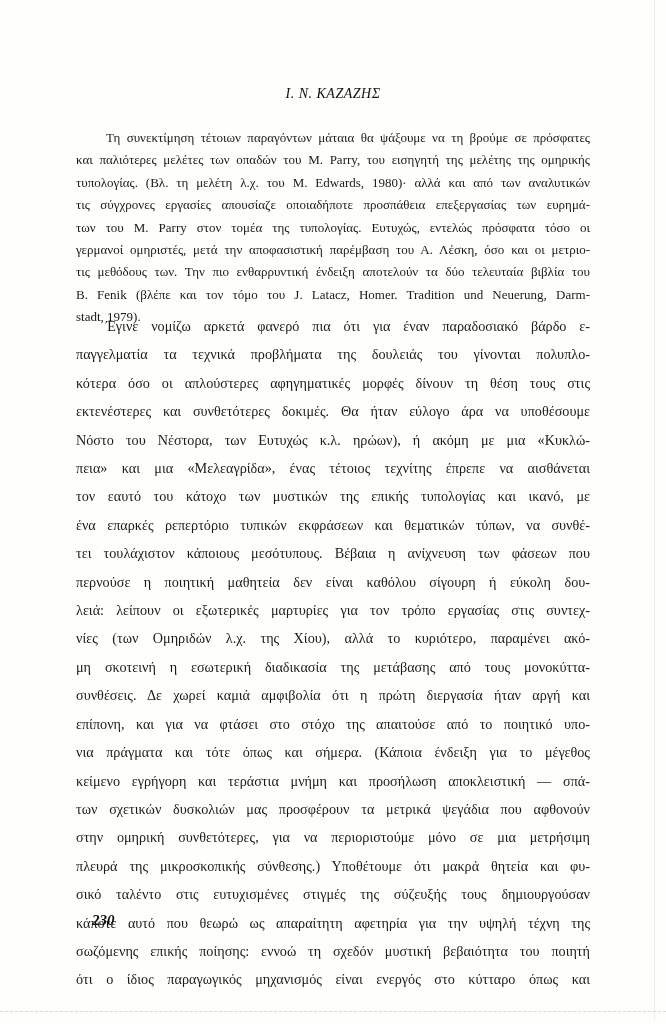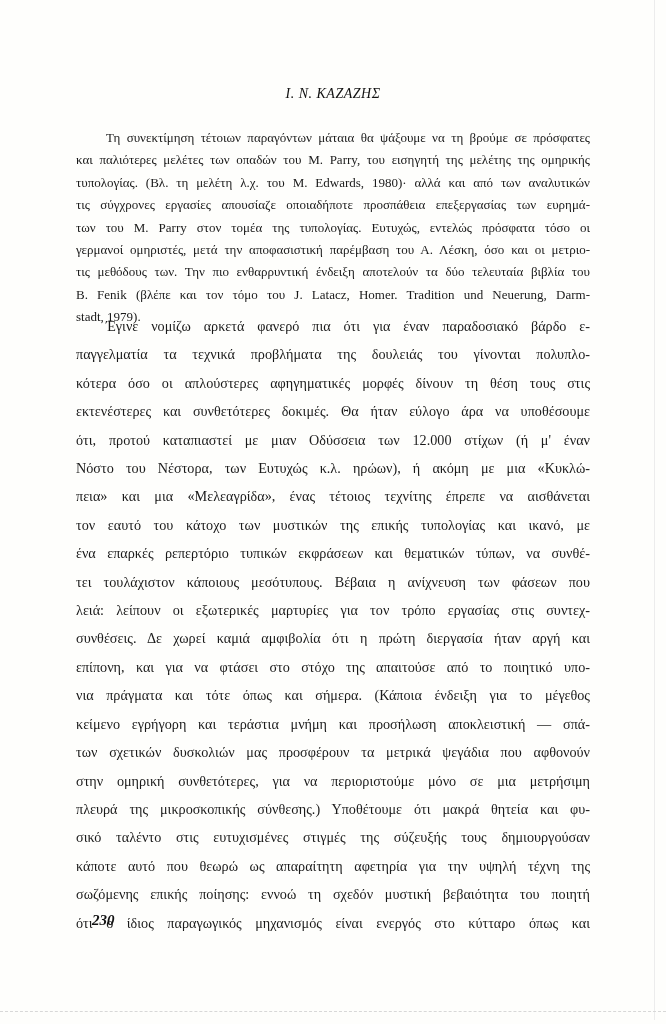--- a/index.html
+++ b/index.html
@@ -103,27 +103,29 @@
       <span class="line">τις μεθόδους των. Την πιο ενθαρρυντική ένδειξη αποτελούν τα δύο τελευταία βιβλία του</span>
       <span class="line">B. Fenik (βλέπε και τον τόμο του J. Latacz, Homer. Tradition und Neuerung, Darm-</span>
       <span class="line last">stadt, 1979).</span>
     </div>
 
   <div class="block body-text" id="bodytext">
       <span class="line first">Έγινε νομίζω αρκετά φανερό πια ότι για έναν παραδοσιακό βάρδο ε-</span>
       <span class="line">παγγελματία τα τεχνικά προβλήματα της δουλειάς του γίνονται πολυπλο-</span>
       <span class="line">κότερα όσο οι απλούστερες αφηγηματικές μορφές δίνουν τη θέση τους στις</span>
       <span class="line">εκτενέστερες και συνθετότερες δοκιμές. Θα ήταν εύλογο άρα να υποθέσουμε</span>
-      <span class="line">ότι, προτού καταπιαστεί με μιαν Οδύσσεια των 12.000 στίχων (ή μ' έναν</span>
       <span class="line">Νόστο του Νέστορα, των Ευτυχώς κ.λ. ηρώων), ή ακόμη με μια «Κυκλώ-</span>
       <span class="line">πεια» και μια «Μελεαγρίδα», ένας τέτοιος τεχνίτης έπρεπε να αισθάνεται</span>
       <span class="line">τον εαυτό του κάτοχο των μυστικών της επικής τυπολογίας και ικανό, με</span>
       <span class="line">ένα επαρκές ρεπερτόριο τυπικών εκφράσεων και θεματικών τύπων, να συνθέ-</span>
       <span class="line">τει τουλάχιστον κάποιους μεσότυπους. Βέβαια η ανίχνευση των φάσεων που</span>
+      <span class="line">περνούσε η ποιητική μαθητεία δεν είναι καθόλου σίγουρη ή εύκολη δου-</span>
       <span class="line">λειά: λείπουν οι εξωτερικές μαρτυρίες για τον τρόπο εργασίας στις συντεχ-</span>
+      <span class="line">νίες (των Ομηριδών λ.χ. της Χίου), αλλά το κυριότερο, παραμένει ακό-</span>
+      <span class="line">μη σκοτεινή η εσωτερική διαδικασία της μετάβασης από τους μονοκύττα-</span>
       <span class="line">συνθέσεις. Δε χωρεί καμιά αμφιβολία ότι η πρώτη διεργασία ήταν αργή και</span>
       <span class="line">επίπονη, και για να φτάσει στο στόχο της απαιτούσε από το ποιητικό υπο-</span>
       <span class="line">νια πράγματα και τότε όπως και σήμερα. (Κάποια ένδειξη για το μέγεθος</span>
       <span class="line">κείμενο εγρήγορη και τεράστια μνήμη και προσήλωση αποκλειστική — σπά-</span>
       <span class="line">των σχετικών δυσκολιών μας προσφέρουν τα μετρικά ψεγάδια που αφθονούν</span>
       <span class="line">στην ομηρική συνθετότερες, για να περιοριστούμε μόνο σε μια μετρήσιμη</span>
       <span class="line">πλευρά της μικροσκοπικής σύνθεσης.) Υποθέτουμε ότι μακρά θητεία και φυ-</span>
       <span class="line">σικό ταλέντο στις ευτυχισμένες στιγμές της σύζευξής τους δημιουργούσαν</span>
       <span class="line">κάποτε αυτό που θεωρώ ως απαραίτητη αφετηρία για την υψηλή τέχνη της</span>
       <span class="line">σωζόμενης επικής ποίησης: εννοώ τη σχεδόν μυστική βεβαιότητα του ποιητή</span>

